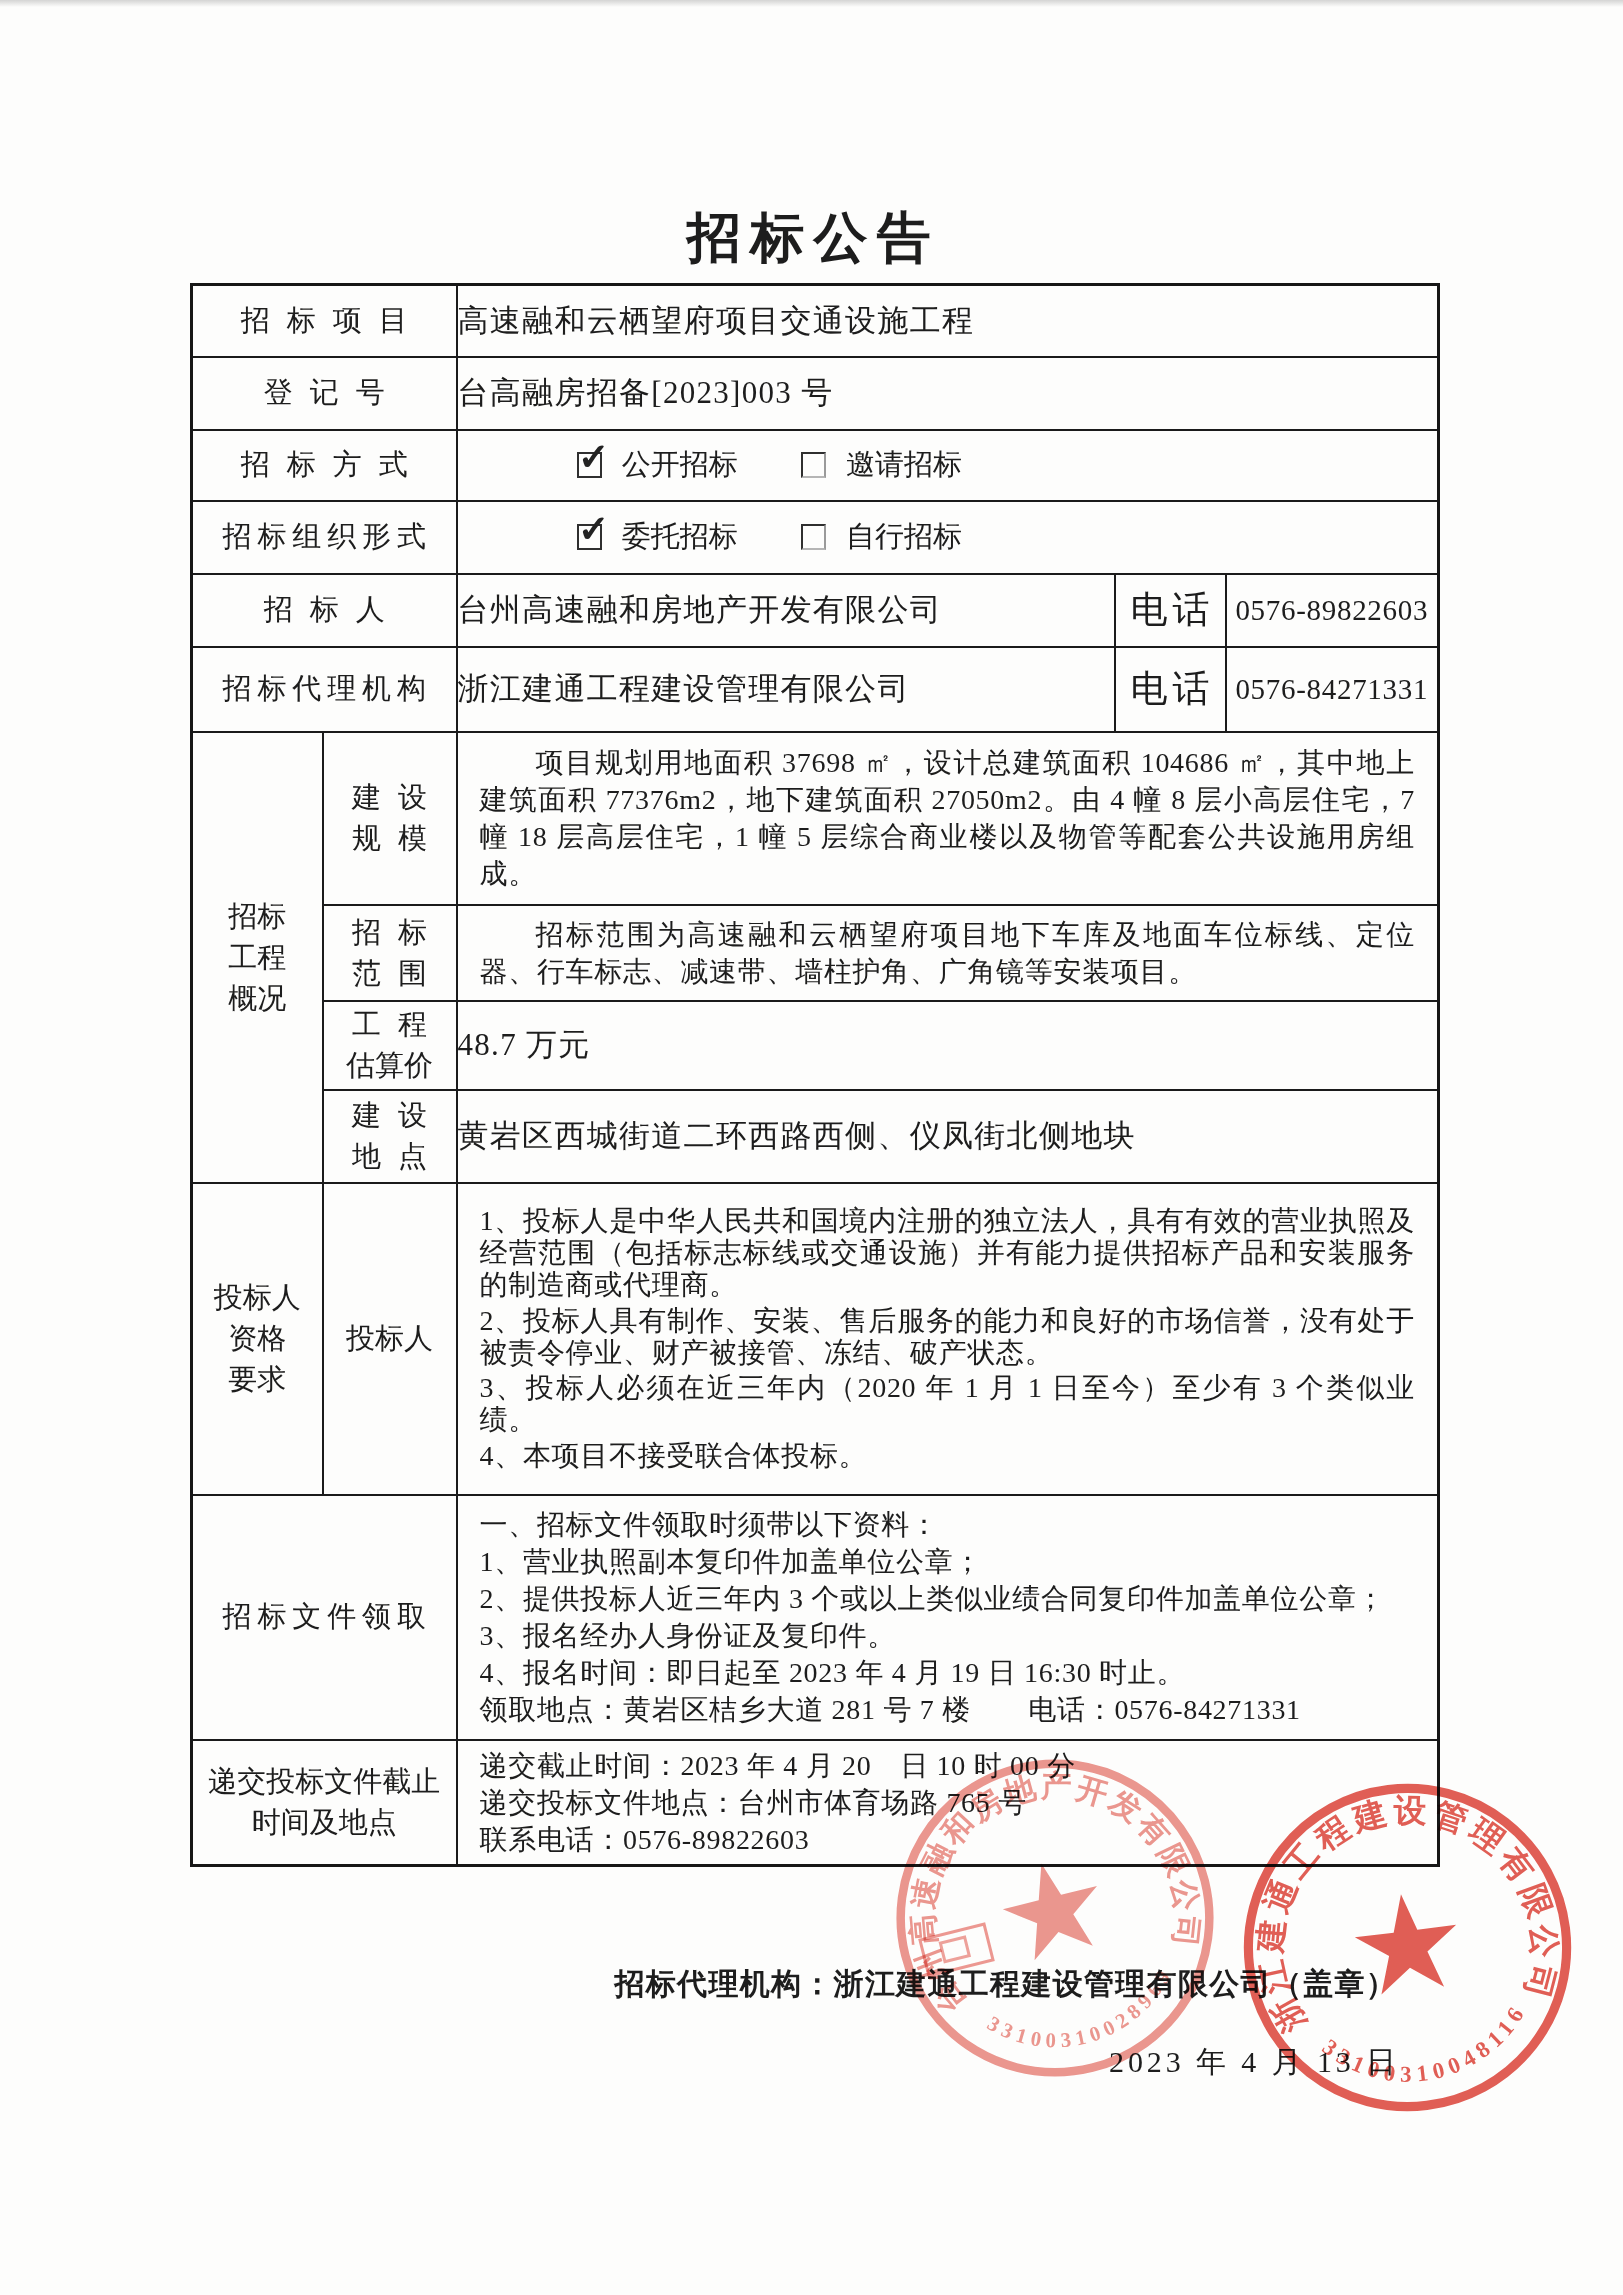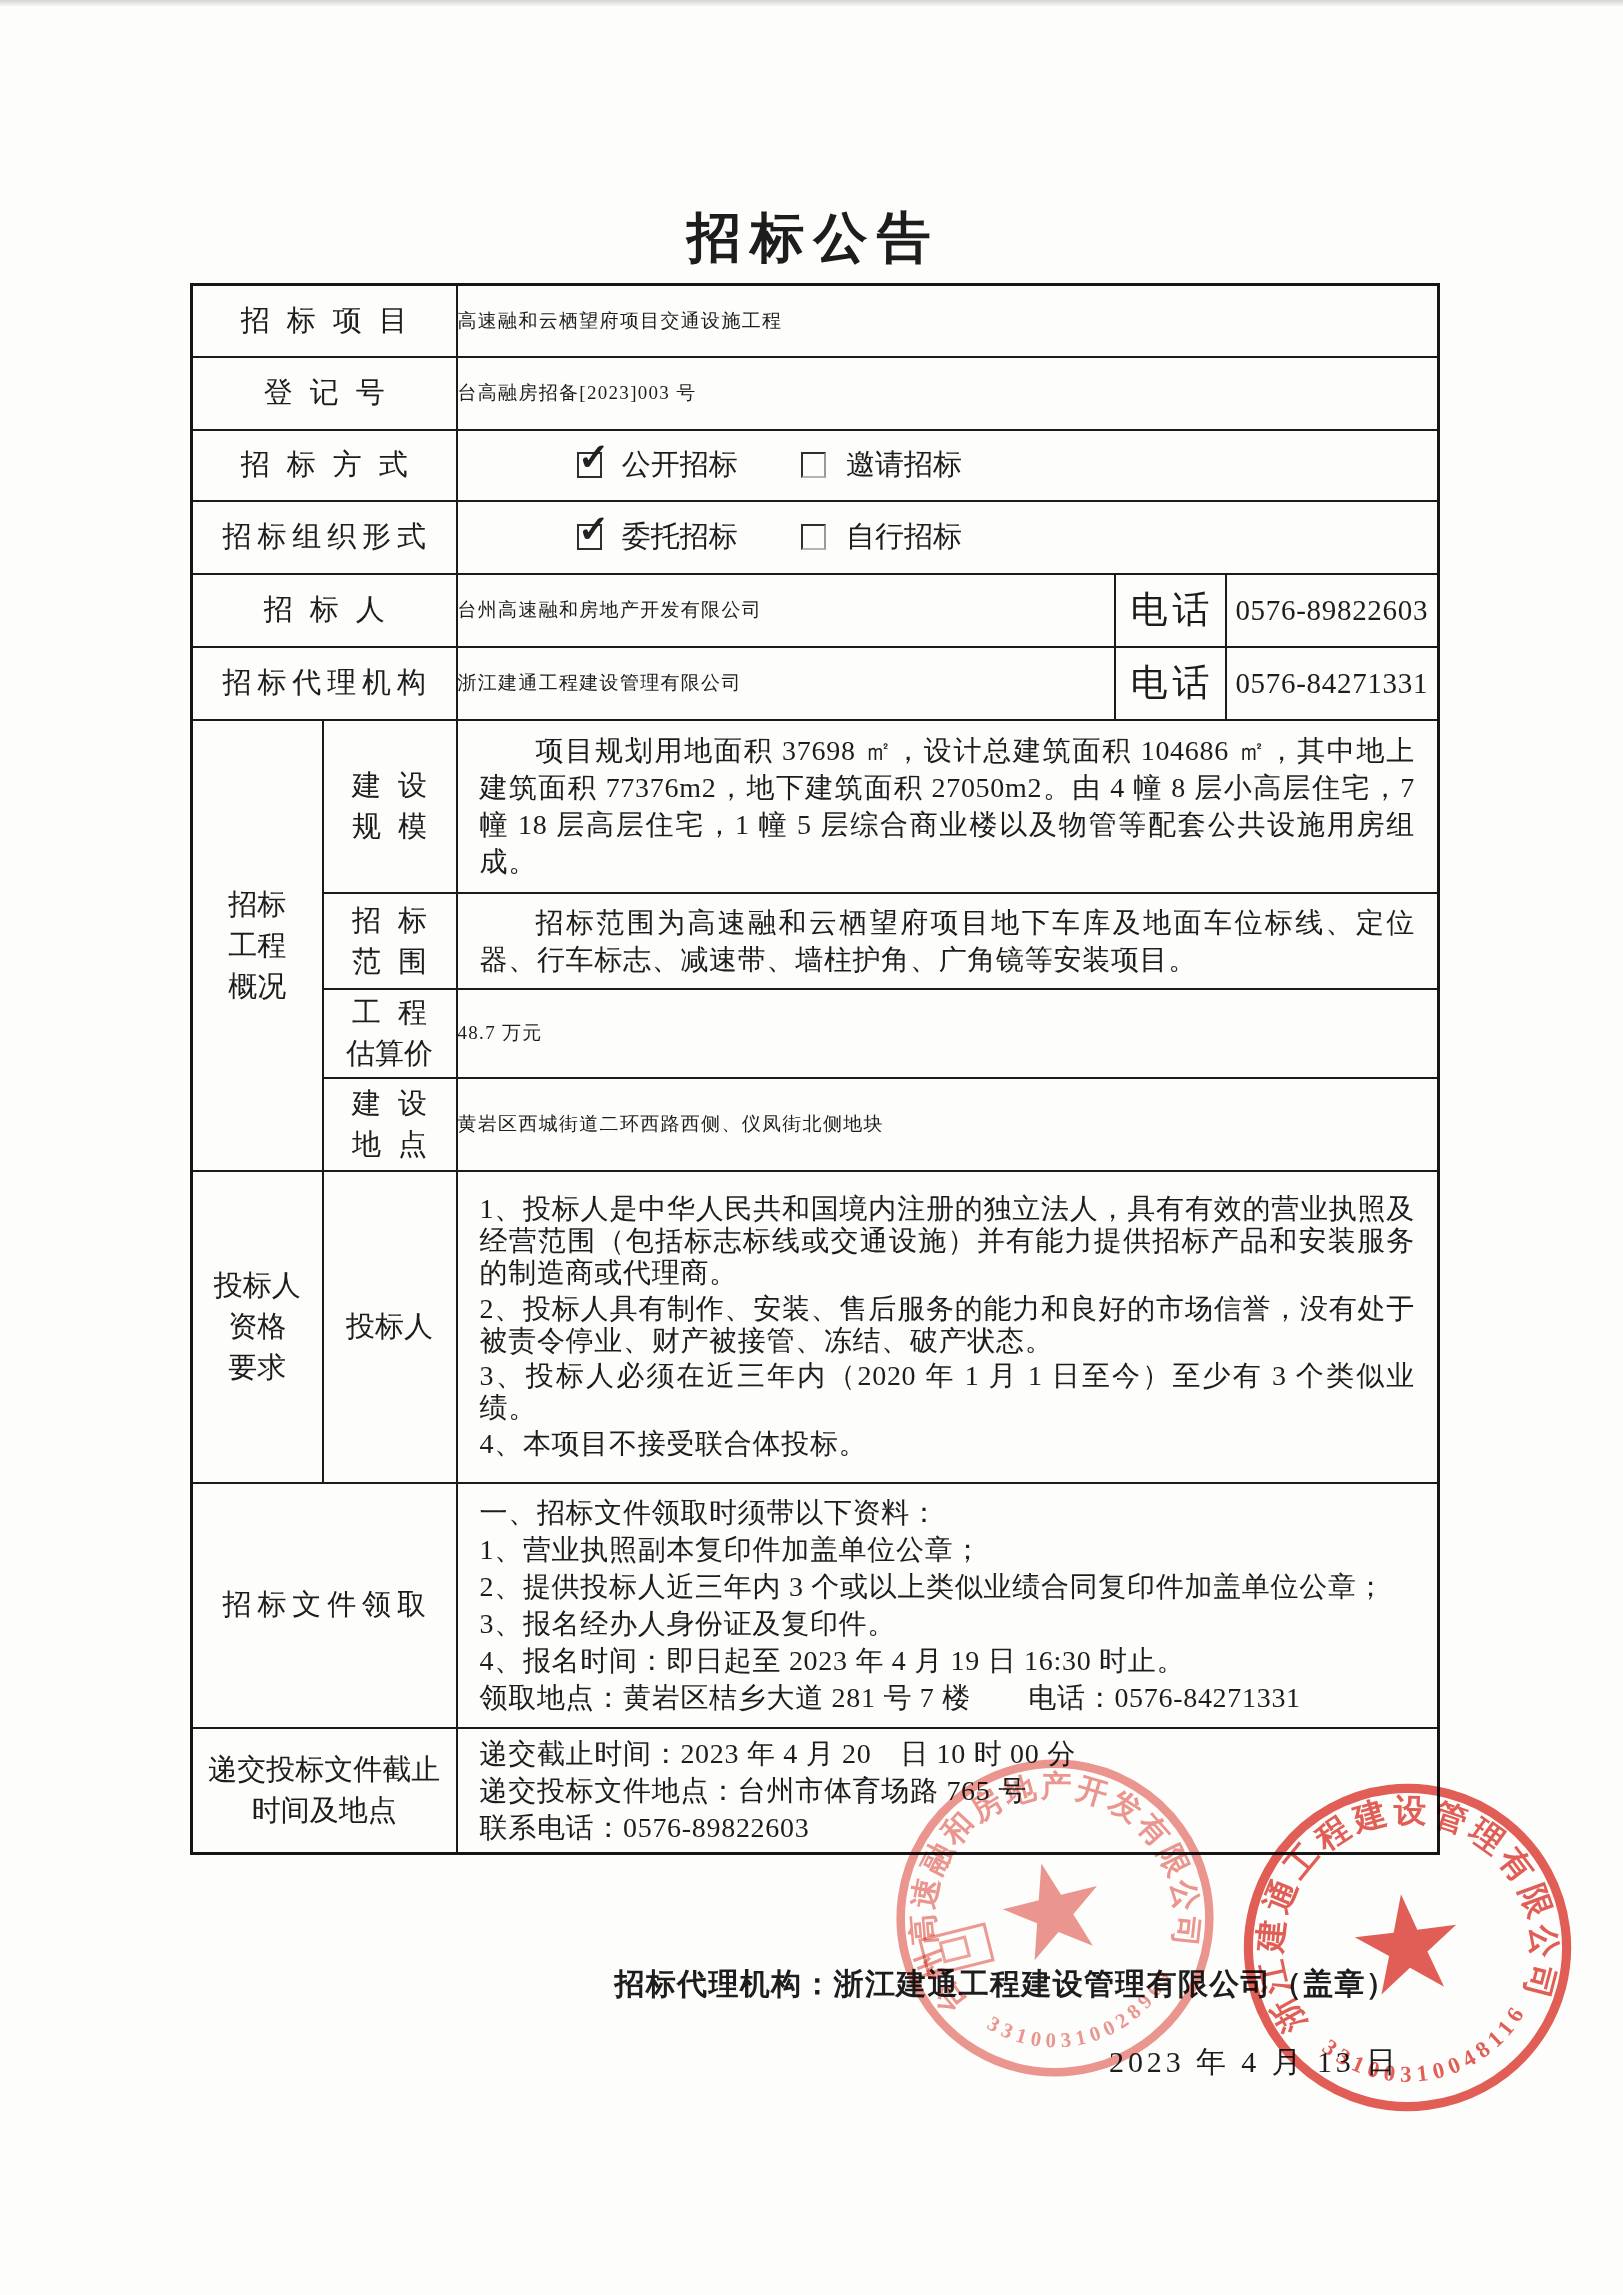--- a/index.html
+++ b/index.html
@@ -9,21 +9,21 @@
         background:linear-gradient(180deg,rgba(90,90,90,.25),rgba(0,0,0,0));}
   .doc-title{position:absolute;left:190px;top:202px;width:1247px;text-align:center;
         font-size:54px;font-weight:bold;letter-spacing:9.2px;line-height:72px;}
   table.main{position:absolute;left:190px;top:283px;width:1247px;border-collapse:collapse;
         table-layout:fixed;border:3.9px solid #161616;}
   table.main td{border:2.6px solid #1b1b1b;vertical-align:middle;padding:0;overflow:hidden;}
   .lbl{text-align:center;font-size:29px;}
   .sp-wide{letter-spacing:17px;text-indent:17px;}
   .sp-mid{letter-spacing:5.9px;text-indent:5.9px;}
   .lbl .ln{display:block;line-height:41px;}
-  .val{font-size:19px;padding-left:27.5px;letter-spacing:1.3px;}
+  .val{font-size:31px;padding-left:27.5px;letter-spacing:1.3px;}
   .tel{font-size:37px;text-align:center;letter-spacing:5.2px;text-indent:5.2px;}
   .phone{font-size:29px;text-align:center;letter-spacing:0.7px;}
   .cb-row{display:flex;align-items:center;column-gap:63px;padding-left:77px;font-size:29px;margin-left:42px;}
   .cb-item{display:flex;align-items:center;}
   .cb{width:21.6px;height:21.6px;border:2.6px solid #2f2f2f;display:inline-block;position:relative;
       margin-right:19.6px;flex:0 0 auto;}
   .cb.unchecked{border-right-color:#9a9a9a;border-bottom-color:#b5b5b5;}
   .cb.checked::after{content:"✓";position:absolute;left:-0.7px;top:-19.6px;font-size:38px;
       font-weight:bold;color:#222;}
   .para{font-size:28px;line-height:37px;margin:9.2px 22px;text-align:justify;letter-spacing:0.7px;}
@@ -103,21 +103,21 @@
       </td>
     </tr>
 
     <tr style="height:73px">
       <td colspan="2" class="lbl sp-wide">招标人</td>
       <td class="val">台州高速融和房地产开发有限公司</td>
       <td class="tel">电话</td>
       <td class="phone">0576-89822603</td>
     </tr>
 
-    <tr style="height:73px">
+    <tr style="height:85px">
       <td colspan="2" class="lbl sp-mid">招标代理机构</td>
       <td class="val">浙江建通工程建设管理有限公司</td>
       <td class="tel">电话</td>
       <td class="phone">0576-84271331</td>
     </tr>
 
     <tr style="height:173px">
       <td rowspan="4" class="lbl">
         <span class="ln">招标</span>
         <span class="ln">工程</span>

